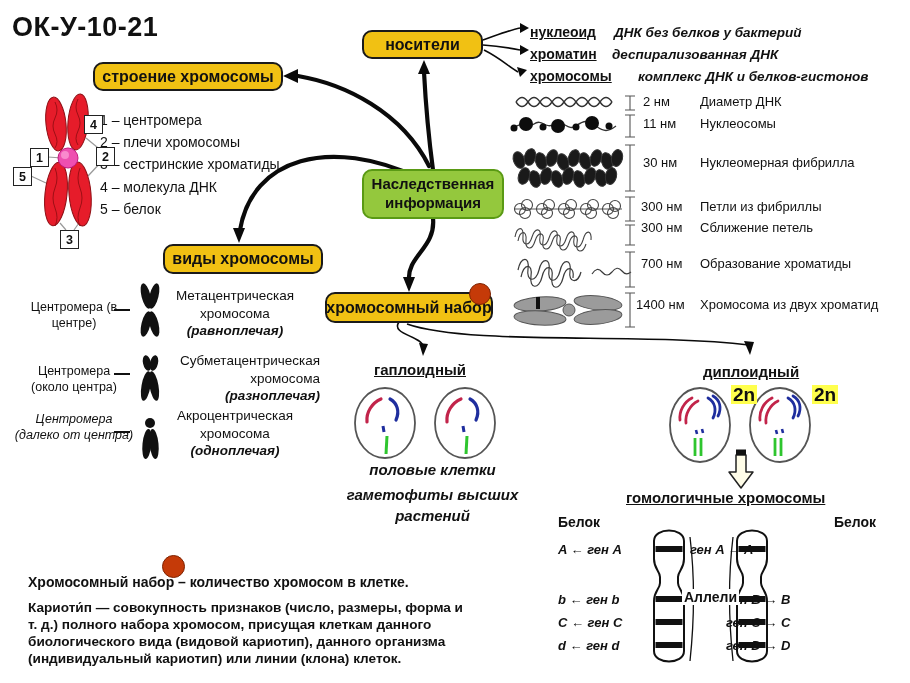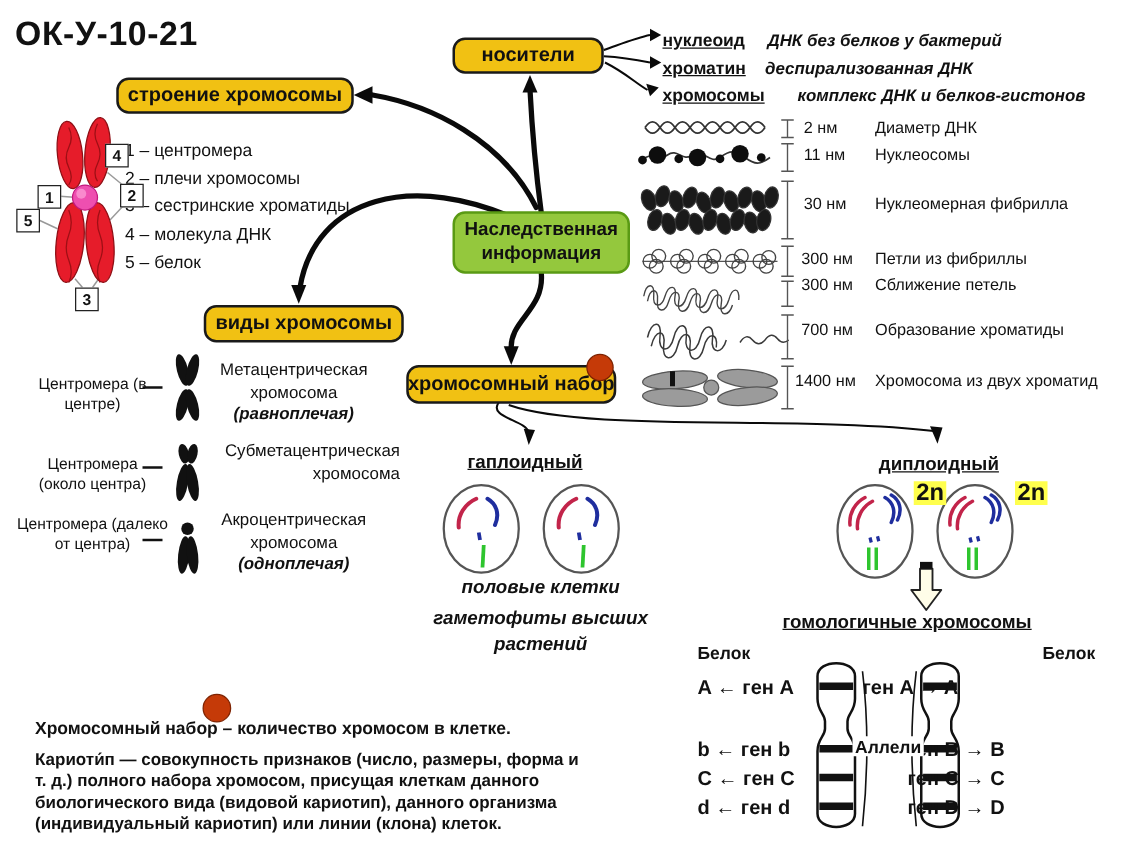--- a/index.html
+++ b/index.html
@@ -31,21 +31,21 @@
   .pname{position:absolute;left:700px;font-size:13px;z-index:2;white-space:nowrap;}
   .ct-centromere{position:absolute;font-size:12.5px;text-align:center;line-height:1.25;z-index:2;}
   .ct-name{position:absolute;left:150px;width:170px;font-size:13.5px;text-align:center;line-height:1.3;z-index:2;}
   .ct-note{display:block;font-style:italic;font-weight:bold;}
   .ploidy-title{position:absolute;font-weight:bold;font-size:15px;text-decoration:underline;z-index:2;white-space:nowrap;}
   .examples{position:absolute;left:330px;top:460px;width:205px;text-align:center;
             font-style:italic;font-weight:bold;font-size:15px;line-height:1.35;z-index:2;}
   .examples div{margin-bottom:5px;}
   .ploidy-2n{position:absolute;background:#FFFF4D;font-weight:bold;font-size:19px;
              padding:0 2px;z-index:3;line-height:1;}
-  .gene-label{position:absolute;font-weight:bold;font-size:16px;z-index:2;white-space:nowrap;}
+  .gene-label{position:absolute;font-weight:bold;font-size:13px;z-index:2;white-space:nowrap;font-style:italic;}
   .protein-label{position:absolute;font-weight:bold;font-size:14px;z-index:2;}
   .alleles{position:absolute;left:682px;top:589px;font-weight:bold;font-size:14px;
            background:#fff;padding:0 2px;z-index:3;}
   .note1{position:absolute;left:28px;top:574px;font-size:14px;font-weight:bold;z-index:2;white-space:nowrap;}
   .note2{position:absolute;left:28px;top:599px;width:442px;font-size:13.6px;font-weight:bold;
          line-height:17px;z-index:2;}
 </style>
 </head>
 <body>
 
@@ -261,22 +261,23 @@
   </g>
 </svg>
 <div class="ct-centromere" style="left:18px;top:300px;width:112px;">Центромера (в центре)</div>
 <div class="ct-name" style="top:287px;">
   <span>Метацентрическая хромосома</span>
   <span class="ct-note">(равноплечая)</span>
 </div>
 <div class="ct-centromere" style="left:18px;top:364px;width:112px;">Центромера (около центра)</div>
 <div class="ct-name" style="top:352px;text-align:right;">
   <span>Субметацентрическая хромосома</span>
+  <span class="ct-note">(разноплечая)</span>
 </div>
-<div class="ct-centromere" style="left:12px;top:412px;width:124px;">Центромера (далеко от центра)</div>
+<div class="ct-centromere" style="left:12px;top:412px;width:124px;font-style:italic;">Центромера (далеко от центра)</div>
 <div class="ct-name" style="top:407px;">
   <span>Акроцентрическая хромосома</span>
   <span class="ct-note">(одноплечая)</span>
 </div>
 
 <div class="ploidy-title" style="left:374px;top:361px;">гаплоидный</div>
 <svg style="left:352px;top:386px;z-index:2;" width="66" height="74" viewBox="0 0 66 74">
   <ellipse cx="33" cy="37" rx="30" ry="35" fill="#fff" stroke="#555" stroke-width="1.8"></ellipse>
   <path d="M15,36 C14,26 20,17 29,13" stroke="#C2244A" stroke-width="3.2" fill="none" stroke-linecap="round"></path>
   <path d="M38,13 C45,17 48,25 44,34" stroke="#1F2E9E" stroke-width="3.2" fill="none" stroke-linecap="round"></path>

